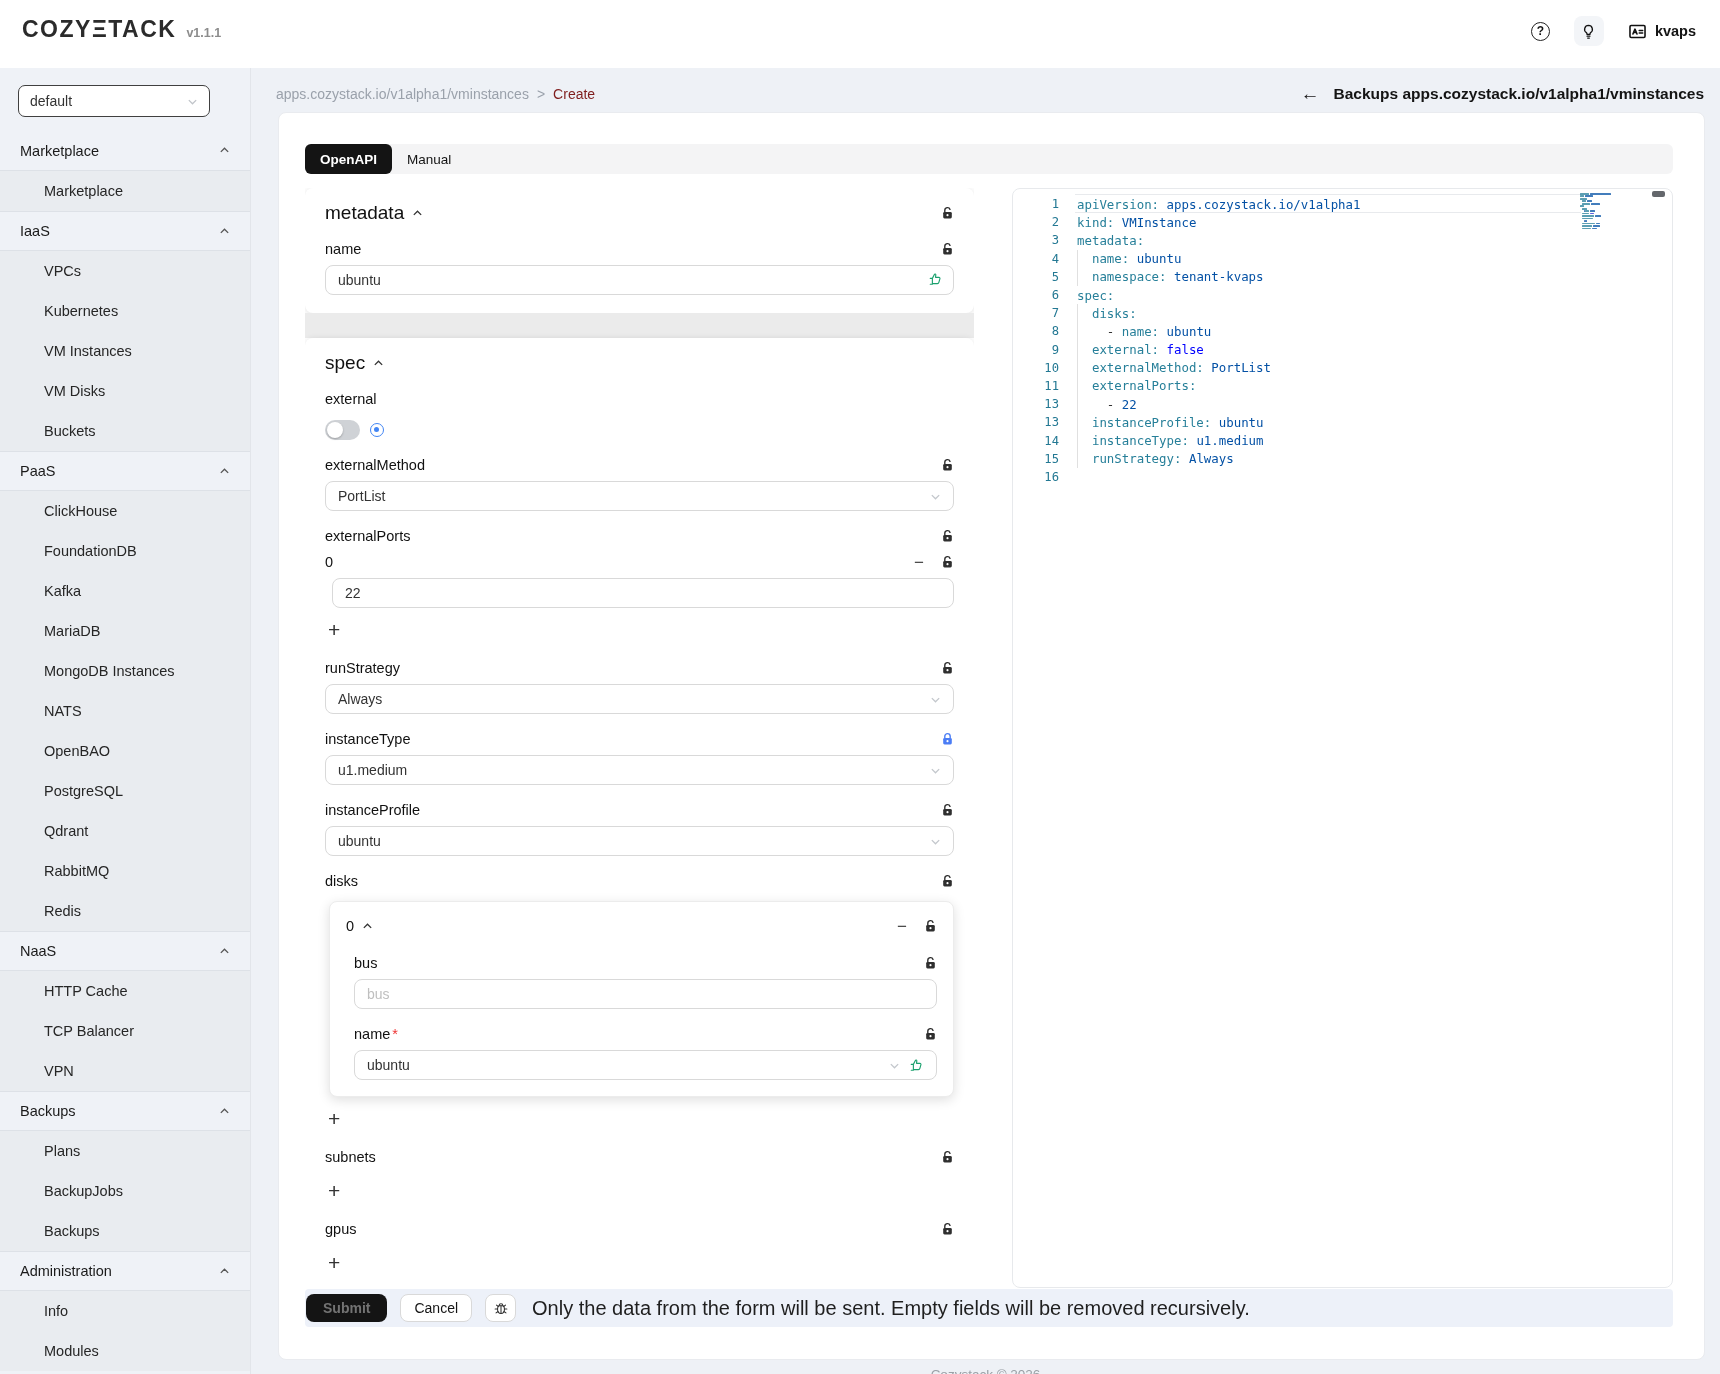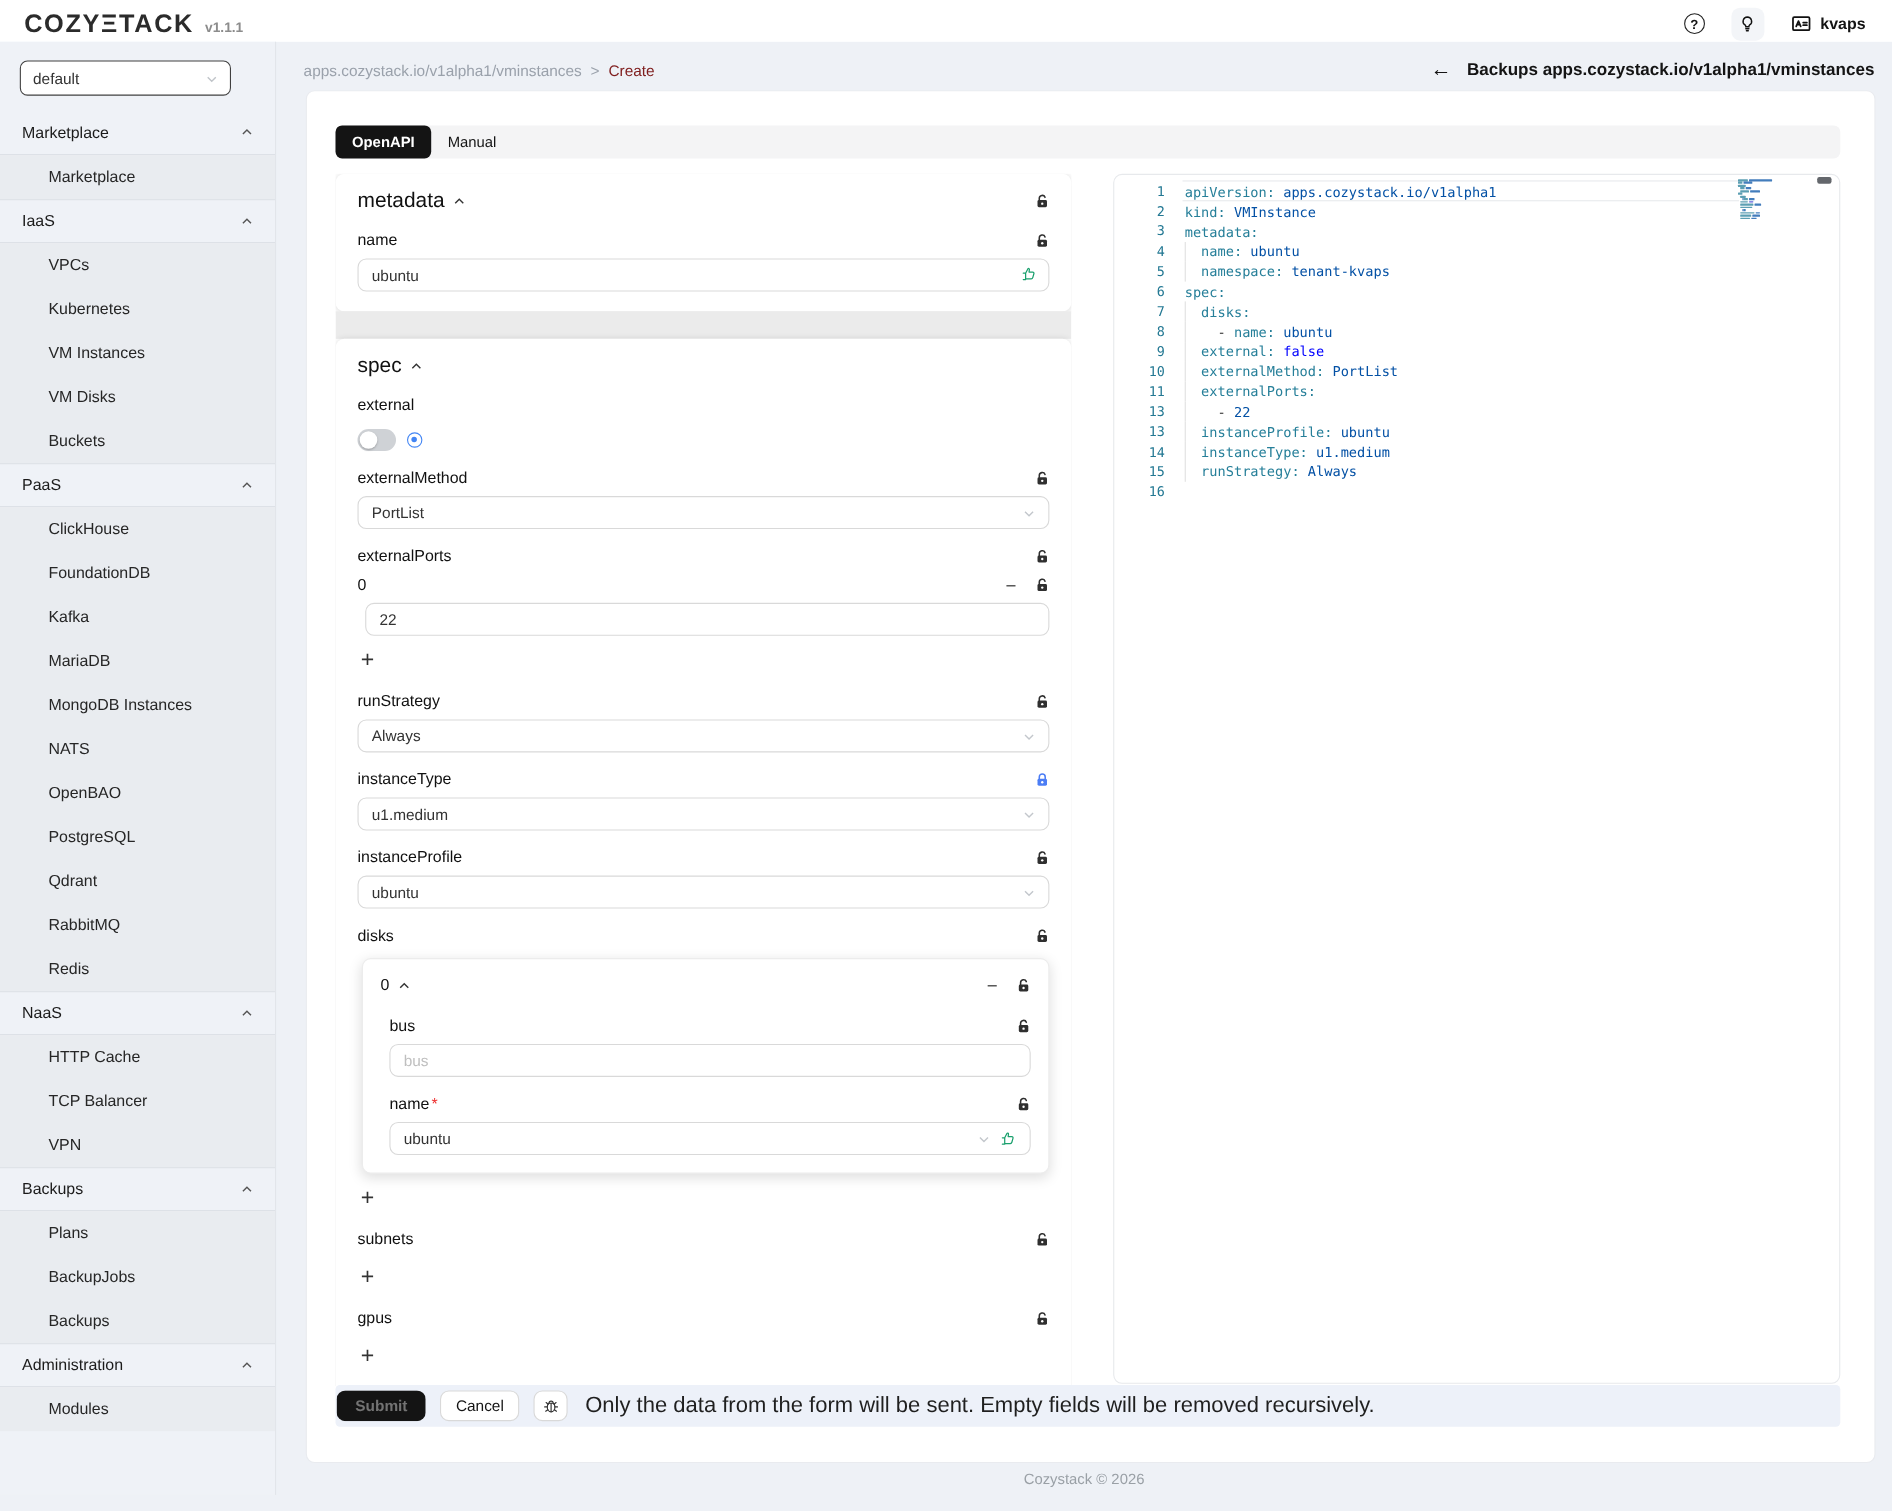--- a/index.html
+++ b/index.html
@@ -1,22 +1,22 @@
 <!DOCTYPE html>
 <html><head>
 <meta charset="utf-8">
 <title>Cozystack</title>
 <style>
   * { box-sizing: border-box; margin: 0; padding: 0; }
   html,body { width:1720px; height:1374px; overflow:hidden;
     font-family:"Liberation Sans", sans-serif; background:#eef1f6; color:#141414; }
 
   
-  .topbar { height:38px; background:#fff; display:flex; align-items:center;
-    justify-content:space-between; padding:5px 24px 0 22px; }
+  .topbar { height:68px; background:#fff; display:flex; align-items:flex-start;
+    justify-content:space-between; padding:16px 24px 0 22px; }
   .brand { display:flex; align-items:baseline; gap:10px; }
   .logo { font-size:23px; font-weight:600; letter-spacing:1.5px; color:#2b2b2b; }
   .version { font-size:12.5px; font-weight:700; color:#8c8c8c; }
   .top-icons { display:flex; align-items:center; gap:24px; }
   .qhelp { width:19px; height:19px; border:1.7px solid #222; border-radius:50%;
     display:flex; align-items:center; justify-content:center; font-size:12px; font-weight:700; cursor:pointer;}
   .bulb-btn { width:30px; height:30px; border-radius:8px; background:#f3f5f8;
     display:flex; align-items:center; justify-content:center; cursor:pointer; }
   .userchip { display:flex; align-items:center; gap:8px; font-size:14.5px; font-weight:700; cursor:pointer;}
 
@@ -239,20 +239,21 @@
           <div class="sec-item">BackupJobs</div>
           <div class="sec-item">Backups</div>
         </div>
         <div class="sec-header">
           <span>Administration</span>
           <svg width="11" height="11" viewBox="0 0 12 12" fill="none" stroke="#555" stroke-width="1.4">
             <path d="M2 7.5 L6 3.5 L10 7.5"></path>
           </svg>
         </div>
         <div class="sec-items">
+          <div class="sec-item">Info</div>
           <div class="sec-item">Modules</div>
         </div>
       </div>
   </div>
 
   <div class="main">
     <div class="crumb-row">
       <div class="crumbs">
         <span class="path">apps.cozystack.io/v1alpha1/vminstances</span>
         <span>&gt;</span>

